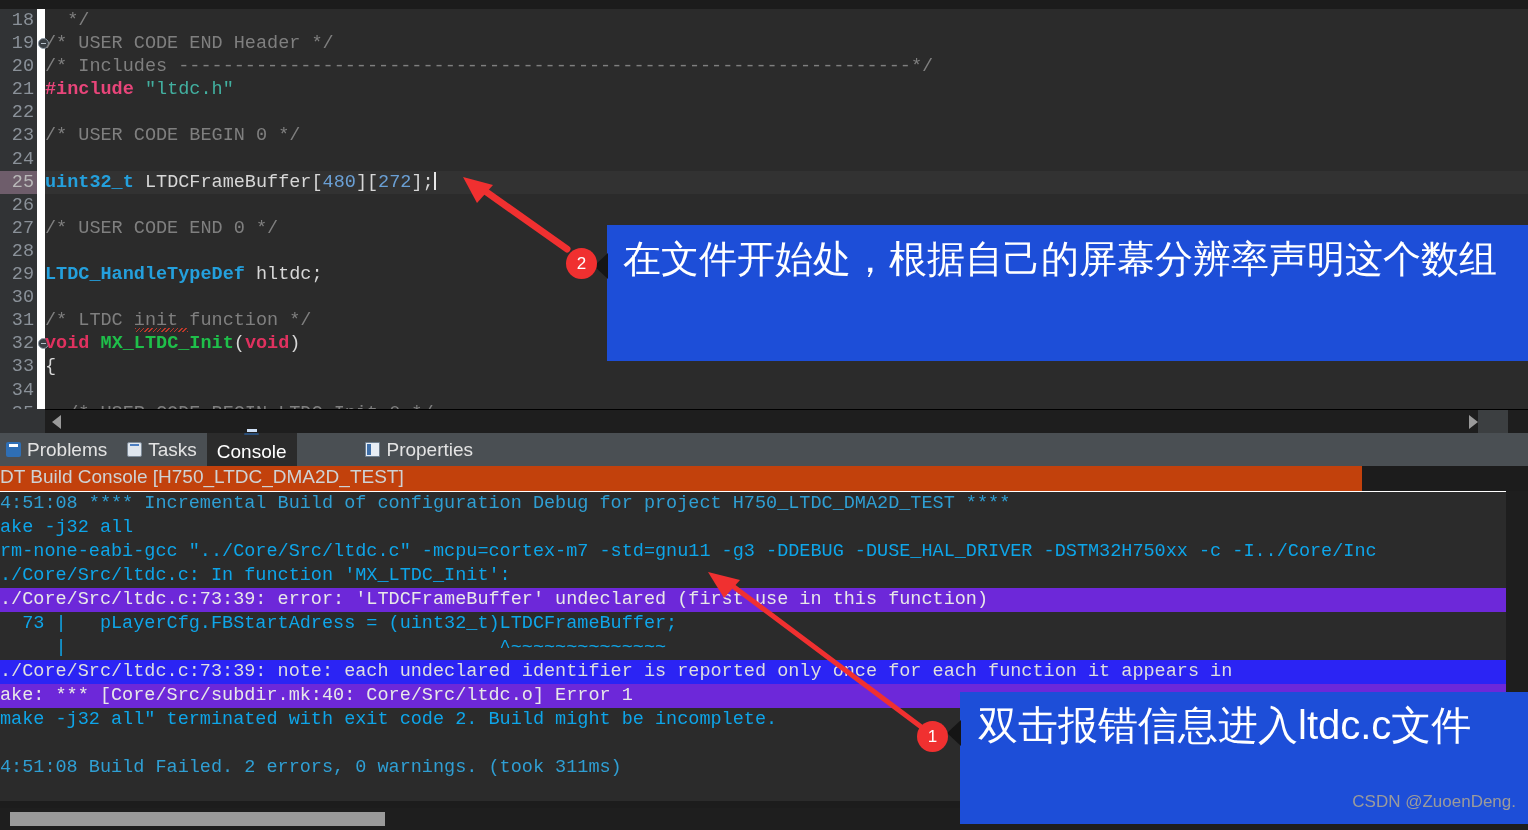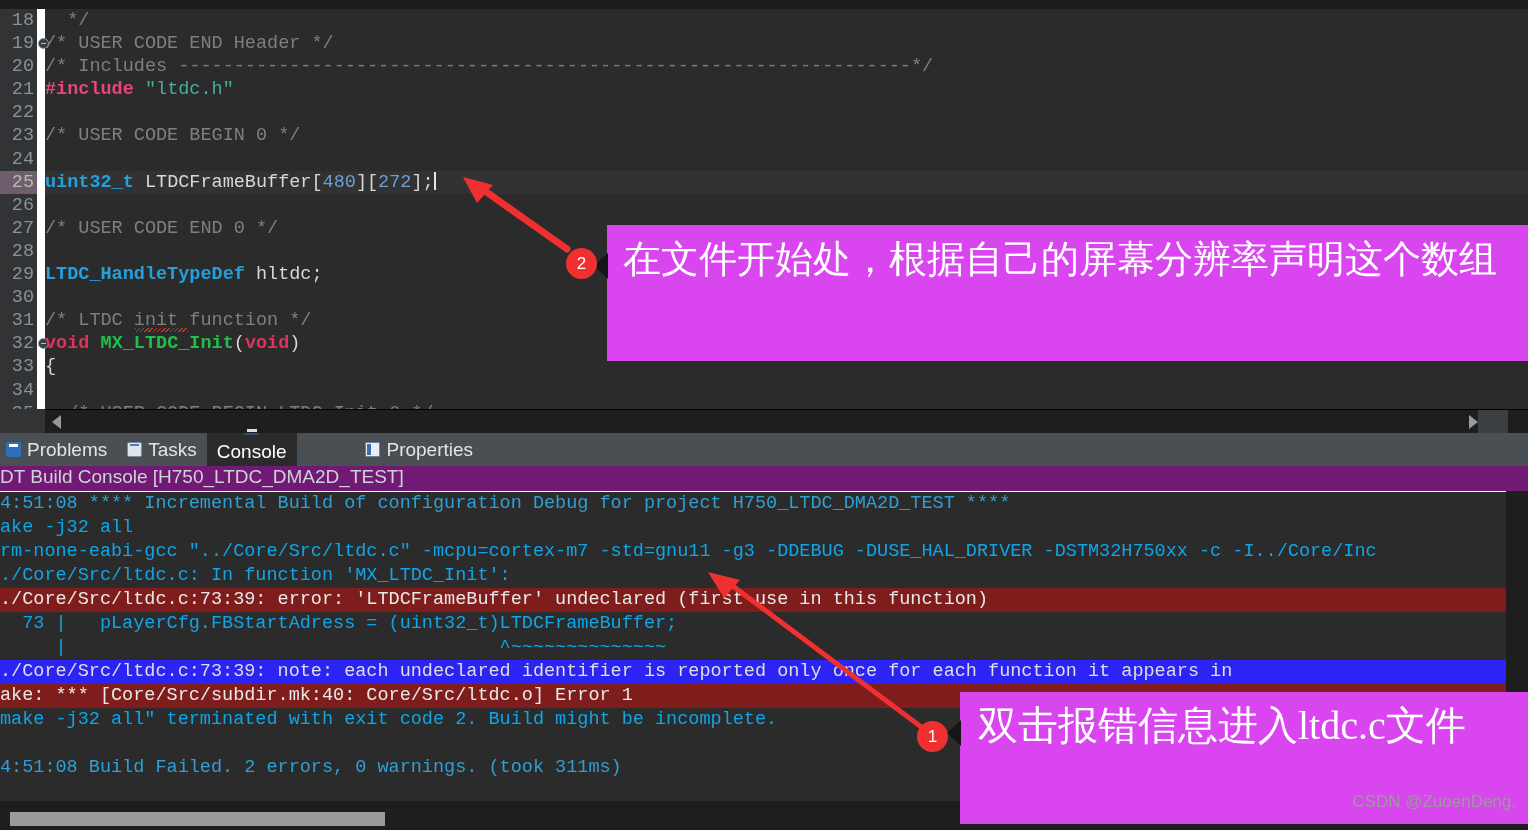--- a/index.html
+++ b/index.html
@@ -99,57 +99,57 @@
   .ic-tasks { background:#dfe6ee; border:1px solid #7f8c99; border-radius:2px; }
   .ic-tasks:after{content:""; position:absolute; left:2px; top:1px; width:9px;height:2px;background:#4b7ec1;}
   .ic-console { background:#3f6fa8; border-radius:2px; border:1px solid #2a4f7a;}
   .ic-console:after{content:""; position:absolute; left:2px; bottom:2px; width:10px;height:3px;background:#cfe0f5;}
   .ic-properties { background:#e8eef5; border:1px solid #6f7f8f; border-radius:1px;}
   .ic-properties:after{content:""; position:absolute; left:1px; top:1px; width:4px;height:11px;background:#3f6fa8;}
   .tab-close { color:#cfcfcf; font-size:17px; margin-left:4px; cursor:pointer; }
 
   
   .console-title {
-    position:absolute; left:0; top:466px; width:1528px; height:25px;
+    position:absolute; left:0; top:466px; width:1362px; height:25px;
     color:#cfd2d4; font-size:19px; font-family:"Liberation Sans",sans-serif;
-    background:#701a75; overflow:hidden; white-space:nowrap;
+    background:#c2410c; overflow:hidden; white-space:nowrap;
   }
   .console {
     position:absolute; left:0; top:491px; width:1528px; height:310px;
     background:#2b2b2b; overflow:hidden;
     border-top:1px solid #ffffff;
   }
   .cline {
     height:24px; line-height:24px; white-space:pre;
     font-family:"Liberation Mono", monospace; font-size:18.5px;
     color:#0ea5e9;
   }
-  .cline.err  { background:#7f1d1d; color:#e8e8e8; }
+  .cline.err  { background:#6d28d9; color:#e8e8e8; }
   .cline.note { background:#2b24f4; color:#dfdfdf; }
   .cline.info { color:#2f9fd4; }
 
   .console-vscroll {
     position:absolute; right:0; top:491px; width:22px; height:339px;
     background:#1e1e1e;
   }
 
   
   .bottom-scroll {
     position:absolute; left:0; bottom:0; width:1528px; height:22px;
     background:#1e1e1e;
   }
   .bottom-thumb {
     position:absolute; left:10px; top:4px; width:375px; height:14px;
     background:#9a9a9a;
   }
 
   
   .callout {
-    position:absolute; background:#d946ef; color:#ffffff;
-    font-family:Liberation Serif, serif; font-weight:500;
+    position:absolute; background:#1d4ed8; color:#ffffff;
+    font-family:Liberation Sans, sans-serif; font-weight:500;
     line-height:1.18;
   }
   .callout .tail {
     position:absolute; left:-13px; top:28px; width:0; height:0;
     border-top:13px solid transparent; border-bottom:13px solid transparent;
     border-right:14px solid #151515;
   }
   .badge {
     position:absolute; width:31px; height:31px; border-radius:50%;
     background:#f03030; color:#fff; font-size:17px;

